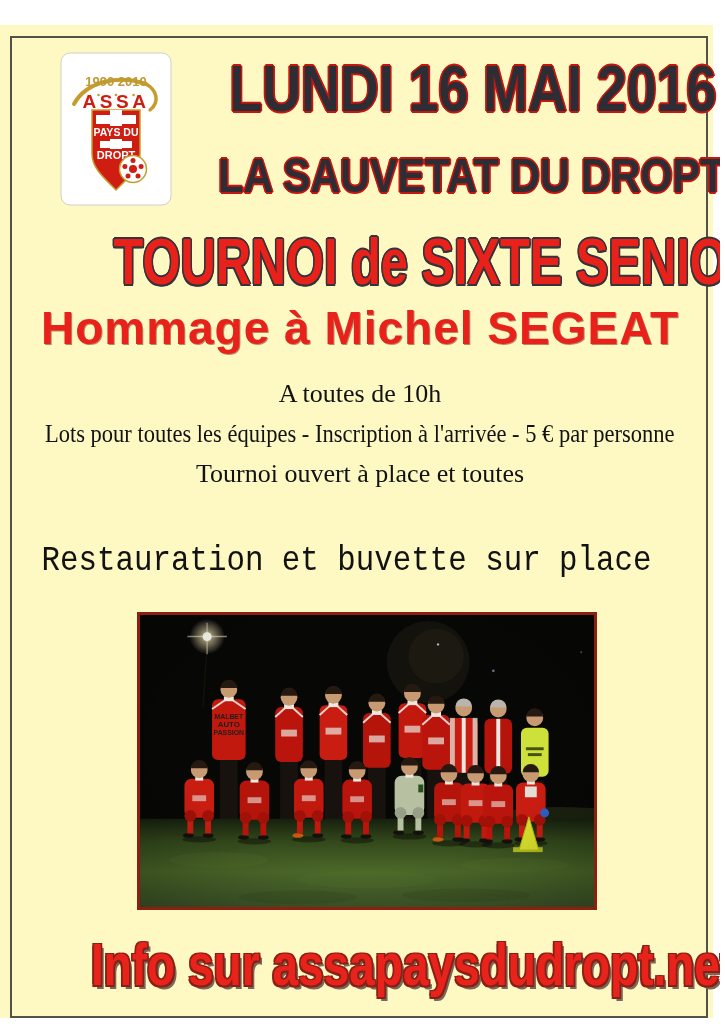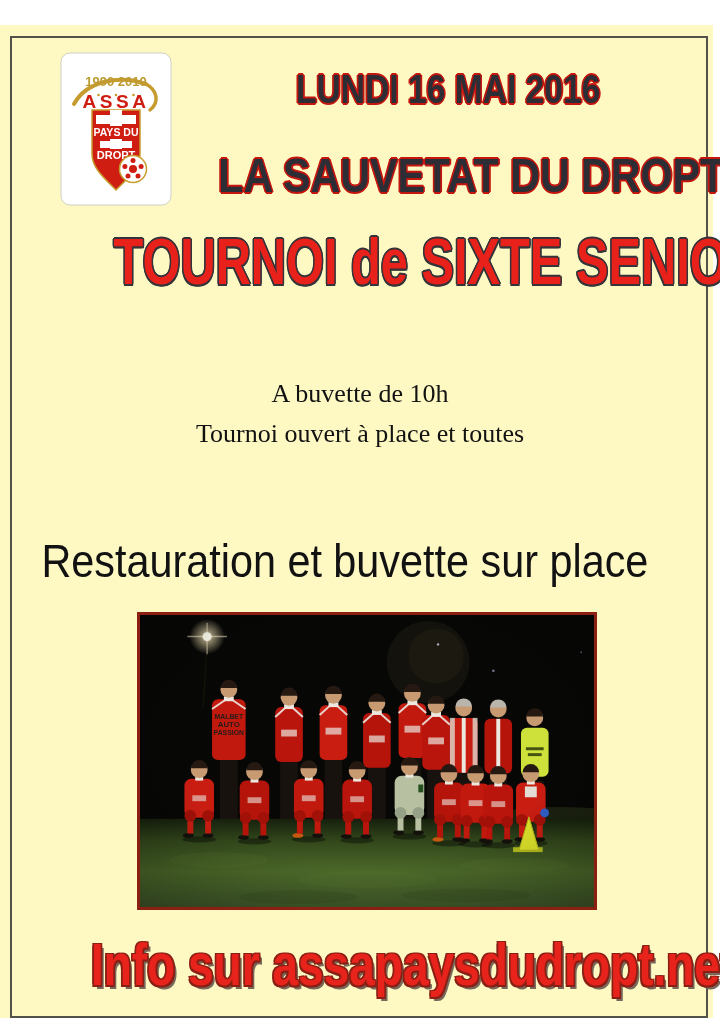--- a/index.html
+++ b/index.html
@@ -5,21 +5,21 @@
   html,body{margin:0;padding:0;background:#ffffff;}
   .page{position:relative;width:720px;height:1024px;background:#fef9c3;overflow:hidden;
         font-family:"Liberation Sans",sans-serif;margin-top:25px;}
   .strip-right{position:absolute;left:713px;top:0;width:12px;height:1024px;background:#ffffff;}
   .strip-bottom{position:absolute;left:0;top:993px;width:725px;height:31px;background:#ffffff;}
   .frame{position:absolute;left:10px;top:11px;width:694px;height:978px;border:2px solid #53524a;}
 
   .logo{position:absolute;left:60px;top:27px;width:112px;height:154px;}
 
   .headline{position:absolute;text-align:center;font-weight:bold;color:#2d2d36;white-space:nowrap;}
-  .date-line{left:183px;top:36px;width:530px;font-size:40px;line-height:56px;}
+  .date-line{left:183px;top:36px;width:530px;font-size:64px;line-height:56px;}
   .location-line{left:170px;top:123px;width:560px;font-size:49px;line-height:54px;}
   .sq{display:inline-block;transform:scaleX(0.84);transform-origin:center;
       text-shadow:-2px 0 #c6170f,2px 0 #c6170f,0 -2px #c6170f,0 2px #c6170f,
                   -1px -1px #c6170f,1px -1px #c6170f,-1px 1px #c6170f,1px 1px #c6170f;}
 
   .title-main{position:absolute;left:0;top:200px;width:100%;text-align:center;font-weight:bold;
               font-size:65px;line-height:74px;color:#e8221a;white-space:nowrap;}
   .sq2{display:inline-block;transform:scaleX(0.75);transform-origin:center;
        text-shadow:-2px 0 #34343a,2px 0 #34343a,0 -2px #34343a,0 2px #34343a,
                    -1.5px -1.5px #34343a,1.5px -1.5px #34343a,-1.5px 1.5px #34343a,1.5px 1.5px #34343a;}
@@ -28,21 +28,21 @@
            font-size:46px;line-height:53px;color:#e8221a;letter-spacing:1px;white-space:nowrap;
            text-shadow:1px 1px 0 rgba(120,20,10,0.5);}
 
   .details{position:absolute;left:0;top:349px;width:100%;text-align:center;
            font-family:"Liberation Serif",serif;color:#121212;}
   .dl{height:40px;line-height:40px;font-size:26px;white-space:nowrap;}
   .fit90{display:inline-block;transform:scaleX(0.90);transform-origin:center;font-size:25px;}
   .fit93{display:inline-block;transform:scaleX(0.93);transform-origin:center;}
 
   .highlight{position:absolute;left:0;top:512px;width:100%;text-align:left;
-             font-family:Liberation Sans, sans-serif;font-size:47px;line-height:48px;color:#121212;white-space:nowrap;}
+             font-family:Liberation Mono, monospace;font-size:35px;line-height:48px;color:#121212;white-space:nowrap;}
   .fit88{display:inline-block;transform:scaleX(0.88);transform-origin:center;}
 
   .photo-wrap{position:absolute;left:137px;top:587px;width:460px;height:298px;
               border:3px solid #8a1f12;box-sizing:border-box;background:#060605;}
   .photo-wrap svg{display:block;}
 
   .footer{position:absolute;left:0;top:901px;width:100%;text-align:center;font-weight:bold;
           font-size:59px;line-height:78px;color:#e8231b;white-space:nowrap;}
   .sq3{display:inline-block;transform:scaleX(0.78);transform-origin:center;
        text-shadow:-2px -1px 0 #8a2015,2px -1px 0 #8a2015,-2px 2px 0 #8a2015,2px 2px 0 #8a2015,4px 4px 0 #77695c;}
@@ -92,23 +92,27 @@
   <div class="headline date-line">
     <span class="sq">LUNDI 16 MAI 2016</span>
   </div>
   <div class="headline location-line">
     <span class="sq">LA SAUVETAT DU DROPT</span>
   </div>
 
   <div class="title-main">
     <span class="sq2">TOURNOI de SIXTE SENIORS</span>
   </div>
+  <div class="tribute">Hommage à Michel SEGEAT</div>
 
   <div class="details">
-    <div class="dl">A buvette de 10h</div>
+    <div class="dl">A toutes de 10h</div>
+    <div class="dl">
+      <span class="fit90">Lots pour toutes les équipes - Inscription à l'arrivée - 5 € par personne</span>
+    </div>
     <div class="dl">Tournoi ouvert à place et toutes</div>
   </div>
   <div class="highlight">
     <span class="fit88">Restauration et buvette sur place</span>
   </div>
 
   <div class="photo-wrap">
     <svg width="454" height="292" viewBox="0 0 460 298" preserveAspectRatio="none">
       <defs>
         <radialGradient id="lampGrad" cx="50%" cy="50%" r="50%">

